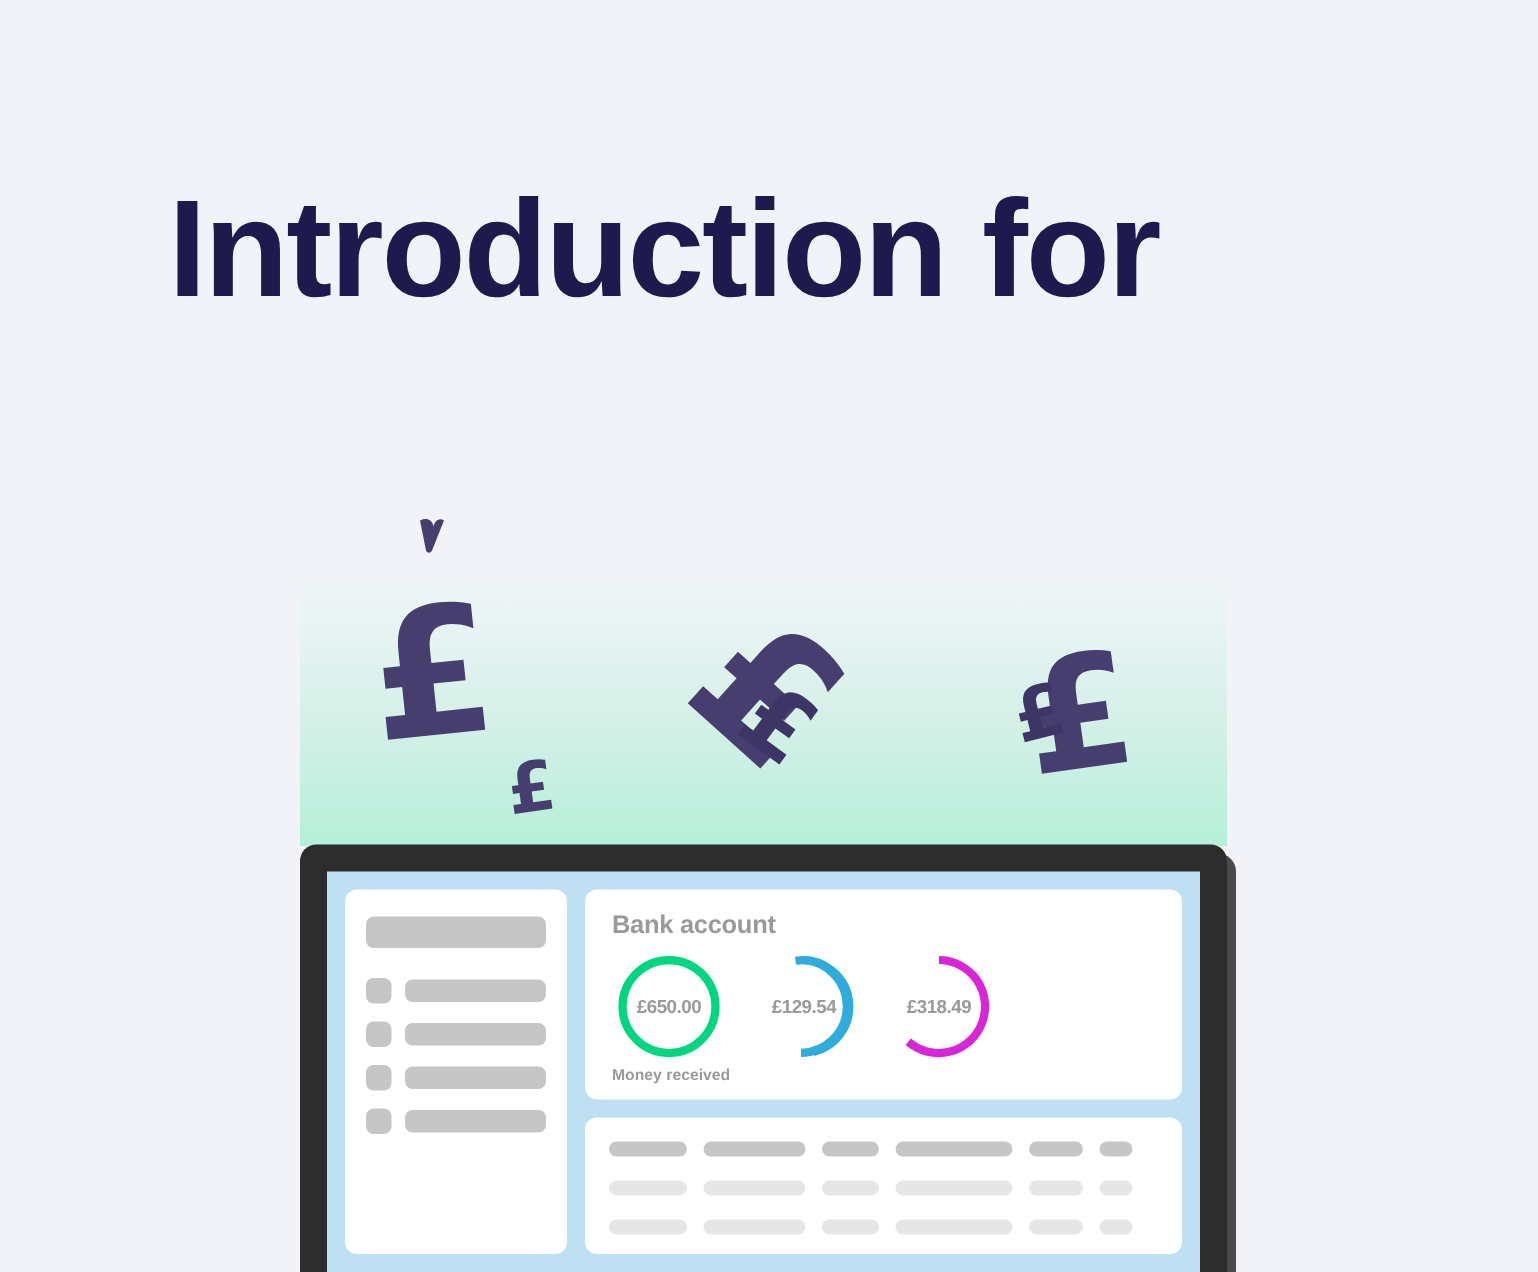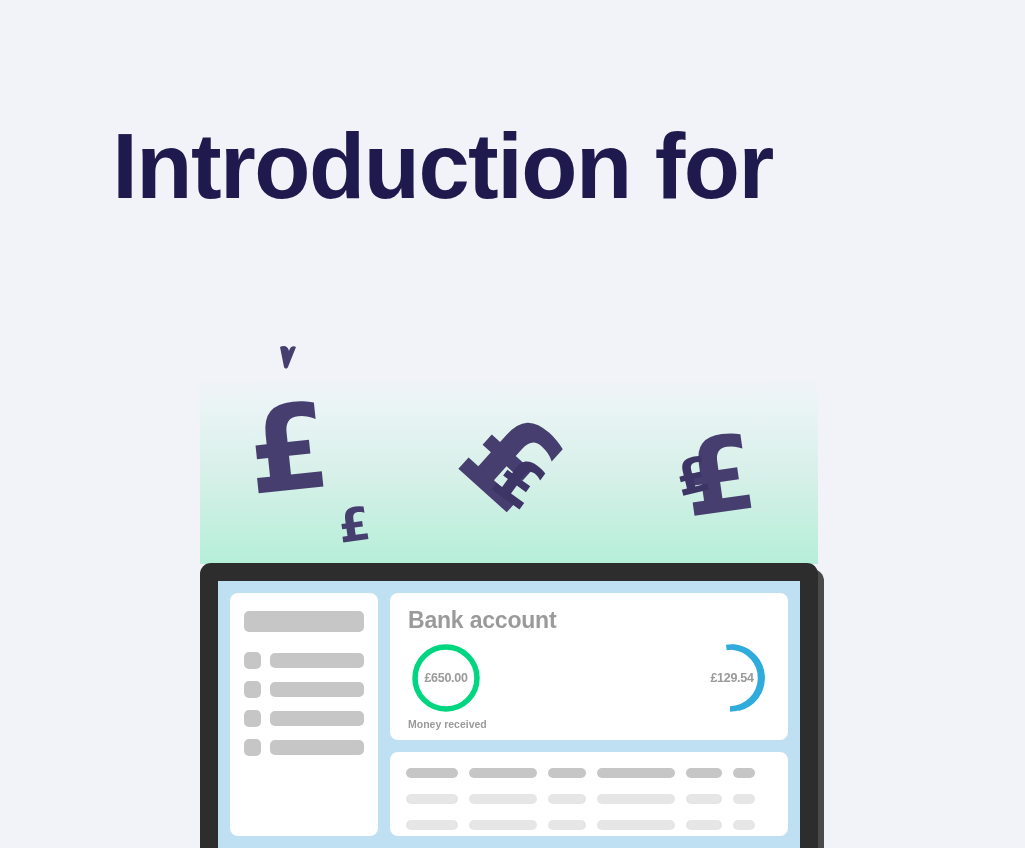--- a/index.html
+++ b/index.html
@@ -163,29 +163,28 @@
   .bank-card {
     background: #ffffff;
     border-radius: 8px;
     padding: 14px 18px 10px 18px;
     box-sizing: border-box;
   }
   .bank-title {
     color: #9a9a9a;
     font-family: "Liberation Sans", sans-serif;
     font-weight: 700;
-    font-size: 23px;
+    font-size: 17px;
     letter-spacing: -0.2px;
     margin: 0 0 6px 0;
   }
   .donut-row {
     display: flex;
     align-items: center;
     gap: 14px;
-    justify-content: space-between;
   }
   .donut {
     position: relative;
     width: 76px;
     height: 76px;
     flex: none;
   }
   .donut svg { display: block; }
   .donut-label {
     position: absolute;
@@ -301,20 +300,26 @@
             </div>
 
             <div class="donut">
               <svg width="76" height="76" viewBox="0 0 76 76">
                 <path d="M 34.5 7.2 A 31 31 0 1 1 33 68.8" fill="none" stroke="#2fabdc" stroke-width="5.5" stroke-linecap="butt" transform="rotate(-4 38 38)" stroke-dasharray="95 300"></path>
                 <path d="M38 7 A 31 31 0 0 1 36 68.9" fill="none" stroke="#2fabdc" stroke-width="5.5"></path>
               </svg>
               <span class="donut-label">£129.54</span>
             </div>
 
+            <div class="donut">
+              <svg width="76" height="76" viewBox="0 0 76 76">
+                <path d="M38 7 A 31 31 0 1 1 17.5 61.5" fill="none" stroke="#d726d7" stroke-width="5.5"></path>
+              </svg>
+              <span class="donut-label">£318.49</span>
+            </div>
 
           </div>
 
           <div class="caption">Money received</div>
         </div>
 
         <div class="table-card">
           <div class="t-row">
             <span class="t-cell c1"></span>
             <span class="t-cell c2"></span>

